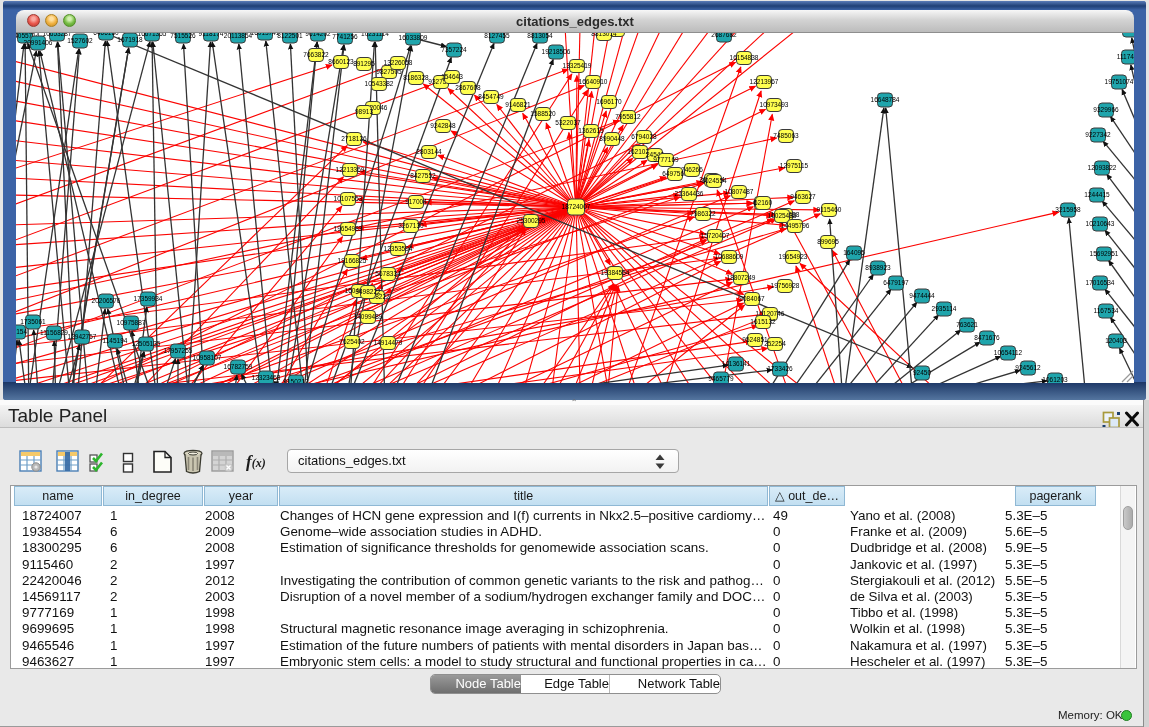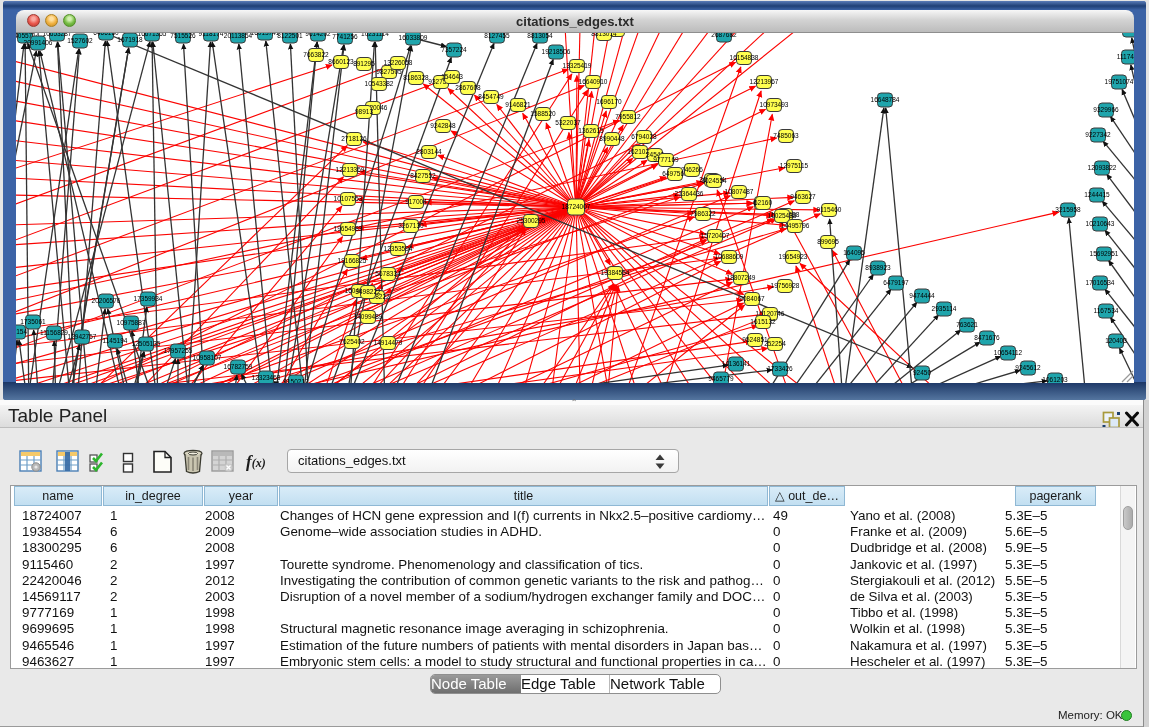--- a/index.html
+++ b/index.html
@@ -24,21 +24,21 @@
 #pright{left:1143px;top:400px;width:6px;height:327px;background:#d2d2d2;border-left:1px solid #8c8c8c}
 #combo{left:287px;top:449px;width:392px;height:24px;background:linear-gradient(#ffffff,#f2f2f2);border:1px solid #a6a6a6;border-radius:4px;font-size:13px;color:#111;line-height:22px;padding-left:10px}
 
 #tbl{left:10px;top:485px;width:1127px;height:184px;background:#fff;border:1px solid #9b9b9b}
 .hc{top:486px;height:20px;background:linear-gradient(#d9ecf8,#c2dff1);border:1px solid #8fb8d4;font-size:12.5px;color:#1a1a1a;text-align:center;line-height:18px}
 .rowtxt{font-size:13.4px;color:#111;white-space:nowrap;text-overflow:ellipsis}
 #vsb{left:1120px;top:486px;width:15px;height:182px;background:#f4f4f4;border-left:1px solid #d9d9d9}
 #vsb .thumb{left:2px;top:20px;width:10px;height:24px;background:linear-gradient(90deg,#c9c9c9,#ababab);border-radius:5px;border:1px solid #9d9d9d}
 
 #tabs{left:430px;top:674px;width:291px;height:20px;border:1px solid #8f8f8f;border-radius:5px;background:#fff;overflow:hidden;display:flex}
-#tabs div{font-size:15px;line-height:18px;text-align:left}
+#tabs div{font-size:13px;line-height:18px;text-align:right}
 #tab1{width:90px;background:linear-gradient(#9a9a9a,#6e6e6e);color:#fff}
 #tab2{width:89px;color:#111;border-right:1px solid #b9b9b9}
 #tab3{width:110px;color:#111}
 #mem{left:1058px;top:709px;white-space:nowrap;font-size:11.5px;color:#222}
 #memdot{left:1121px;top:710px;width:11px;height:11px;border-radius:50%;background:#39c43b;border:1px solid #1f7d20}
 </style></head><body>
 <div id="app">
 <div class="abs" id="win"></div>
 <div class="abs" id="winTop"></div>
 <div class="abs" id="winBot"></div>
@@ -684,27 +684,27 @@
     <div class="abs rowtxt" style="left:22px;top:524.2px;width:82px;overflow:hidden">19384554</div>
     <div class="abs rowtxt" style="left:110px;top:524.2px;width:60px;overflow:hidden">6</div>
     <div class="abs rowtxt" style="left:205px;top:524.2px;width:60px;overflow:hidden">2009</div>
     <div class="abs rowtxt" style="left:280px;top:524.2px;width:487px;overflow:hidden">Genome–wide association studies in ADHD.</div>
     <div class="abs rowtxt" style="left:773px;top:524.2px;width:66px;overflow:hidden">0</div>
     <div class="abs rowtxt" style="left:850px;top:524.2px;width:160px;overflow:hidden">Franke et al. (2009)</div>
     <div class="abs rowtxt" style="left:1005px;top:524.2px;width:85px;overflow:hidden">5.6E–5</div>
     <div class="abs rowtxt" style="left:22px;top:540.4000000000001px;width:82px;overflow:hidden">18300295</div>
     <div class="abs rowtxt" style="left:110px;top:540.4000000000001px;width:60px;overflow:hidden">6</div>
     <div class="abs rowtxt" style="left:205px;top:540.4000000000001px;width:60px;overflow:hidden">2008</div>
+    <div class="abs rowtxt" style="left:280px;top:540.4000000000001px;width:487px;overflow:hidden">Estimation of significance thresholds for genomewide association scans.</div>
     <div class="abs rowtxt" style="left:773px;top:540.4000000000001px;width:66px;overflow:hidden">0</div>
     <div class="abs rowtxt" style="left:850px;top:540.4000000000001px;width:160px;overflow:hidden">Dudbridge et al. (2008)</div>
     <div class="abs rowtxt" style="left:1005px;top:540.4000000000001px;width:85px;overflow:hidden">5.9E–5</div>
     <div class="abs rowtxt" style="left:22px;top:556.6000000000001px;width:82px;overflow:hidden">9115460</div>
     <div class="abs rowtxt" style="left:110px;top:556.6000000000001px;width:60px;overflow:hidden">2</div>
     <div class="abs rowtxt" style="left:205px;top:556.6000000000001px;width:60px;overflow:hidden">1997</div>
-    <div class="abs rowtxt" style="left:280px;top:556.6000000000001px;width:487px;overflow:hidden">Tourette syndrome. Phenomenology and classification of tics.</div>
     <div class="abs rowtxt" style="left:773px;top:556.6000000000001px;width:66px;overflow:hidden">0</div>
     <div class="abs rowtxt" style="left:850px;top:556.6000000000001px;width:160px;overflow:hidden">Jankovic et al. (1997)</div>
     <div class="abs rowtxt" style="left:1005px;top:556.6000000000001px;width:85px;overflow:hidden">5.3E–5</div>
     <div class="abs rowtxt" style="left:22px;top:572.8000000000002px;width:82px;overflow:hidden">22420046</div>
     <div class="abs rowtxt" style="left:110px;top:572.8000000000002px;width:60px;overflow:hidden">2</div>
     <div class="abs rowtxt" style="left:205px;top:572.8000000000002px;width:60px;overflow:hidden">2012</div>
     <div class="abs rowtxt" style="left:280px;top:572.8000000000002px;width:487px;overflow:hidden">Investigating the contribution of common genetic variants to the risk and pathogenesis of X</div>
     <div class="abs rowtxt" style="left:773px;top:572.8000000000002px;width:66px;overflow:hidden">0</div>
     <div class="abs rowtxt" style="left:850px;top:572.8000000000002px;width:160px;overflow:hidden">Stergiakouli et al. (2012)</div>
     <div class="abs rowtxt" style="left:1005px;top:572.8000000000002px;width:85px;overflow:hidden">5.5E–5</div>

